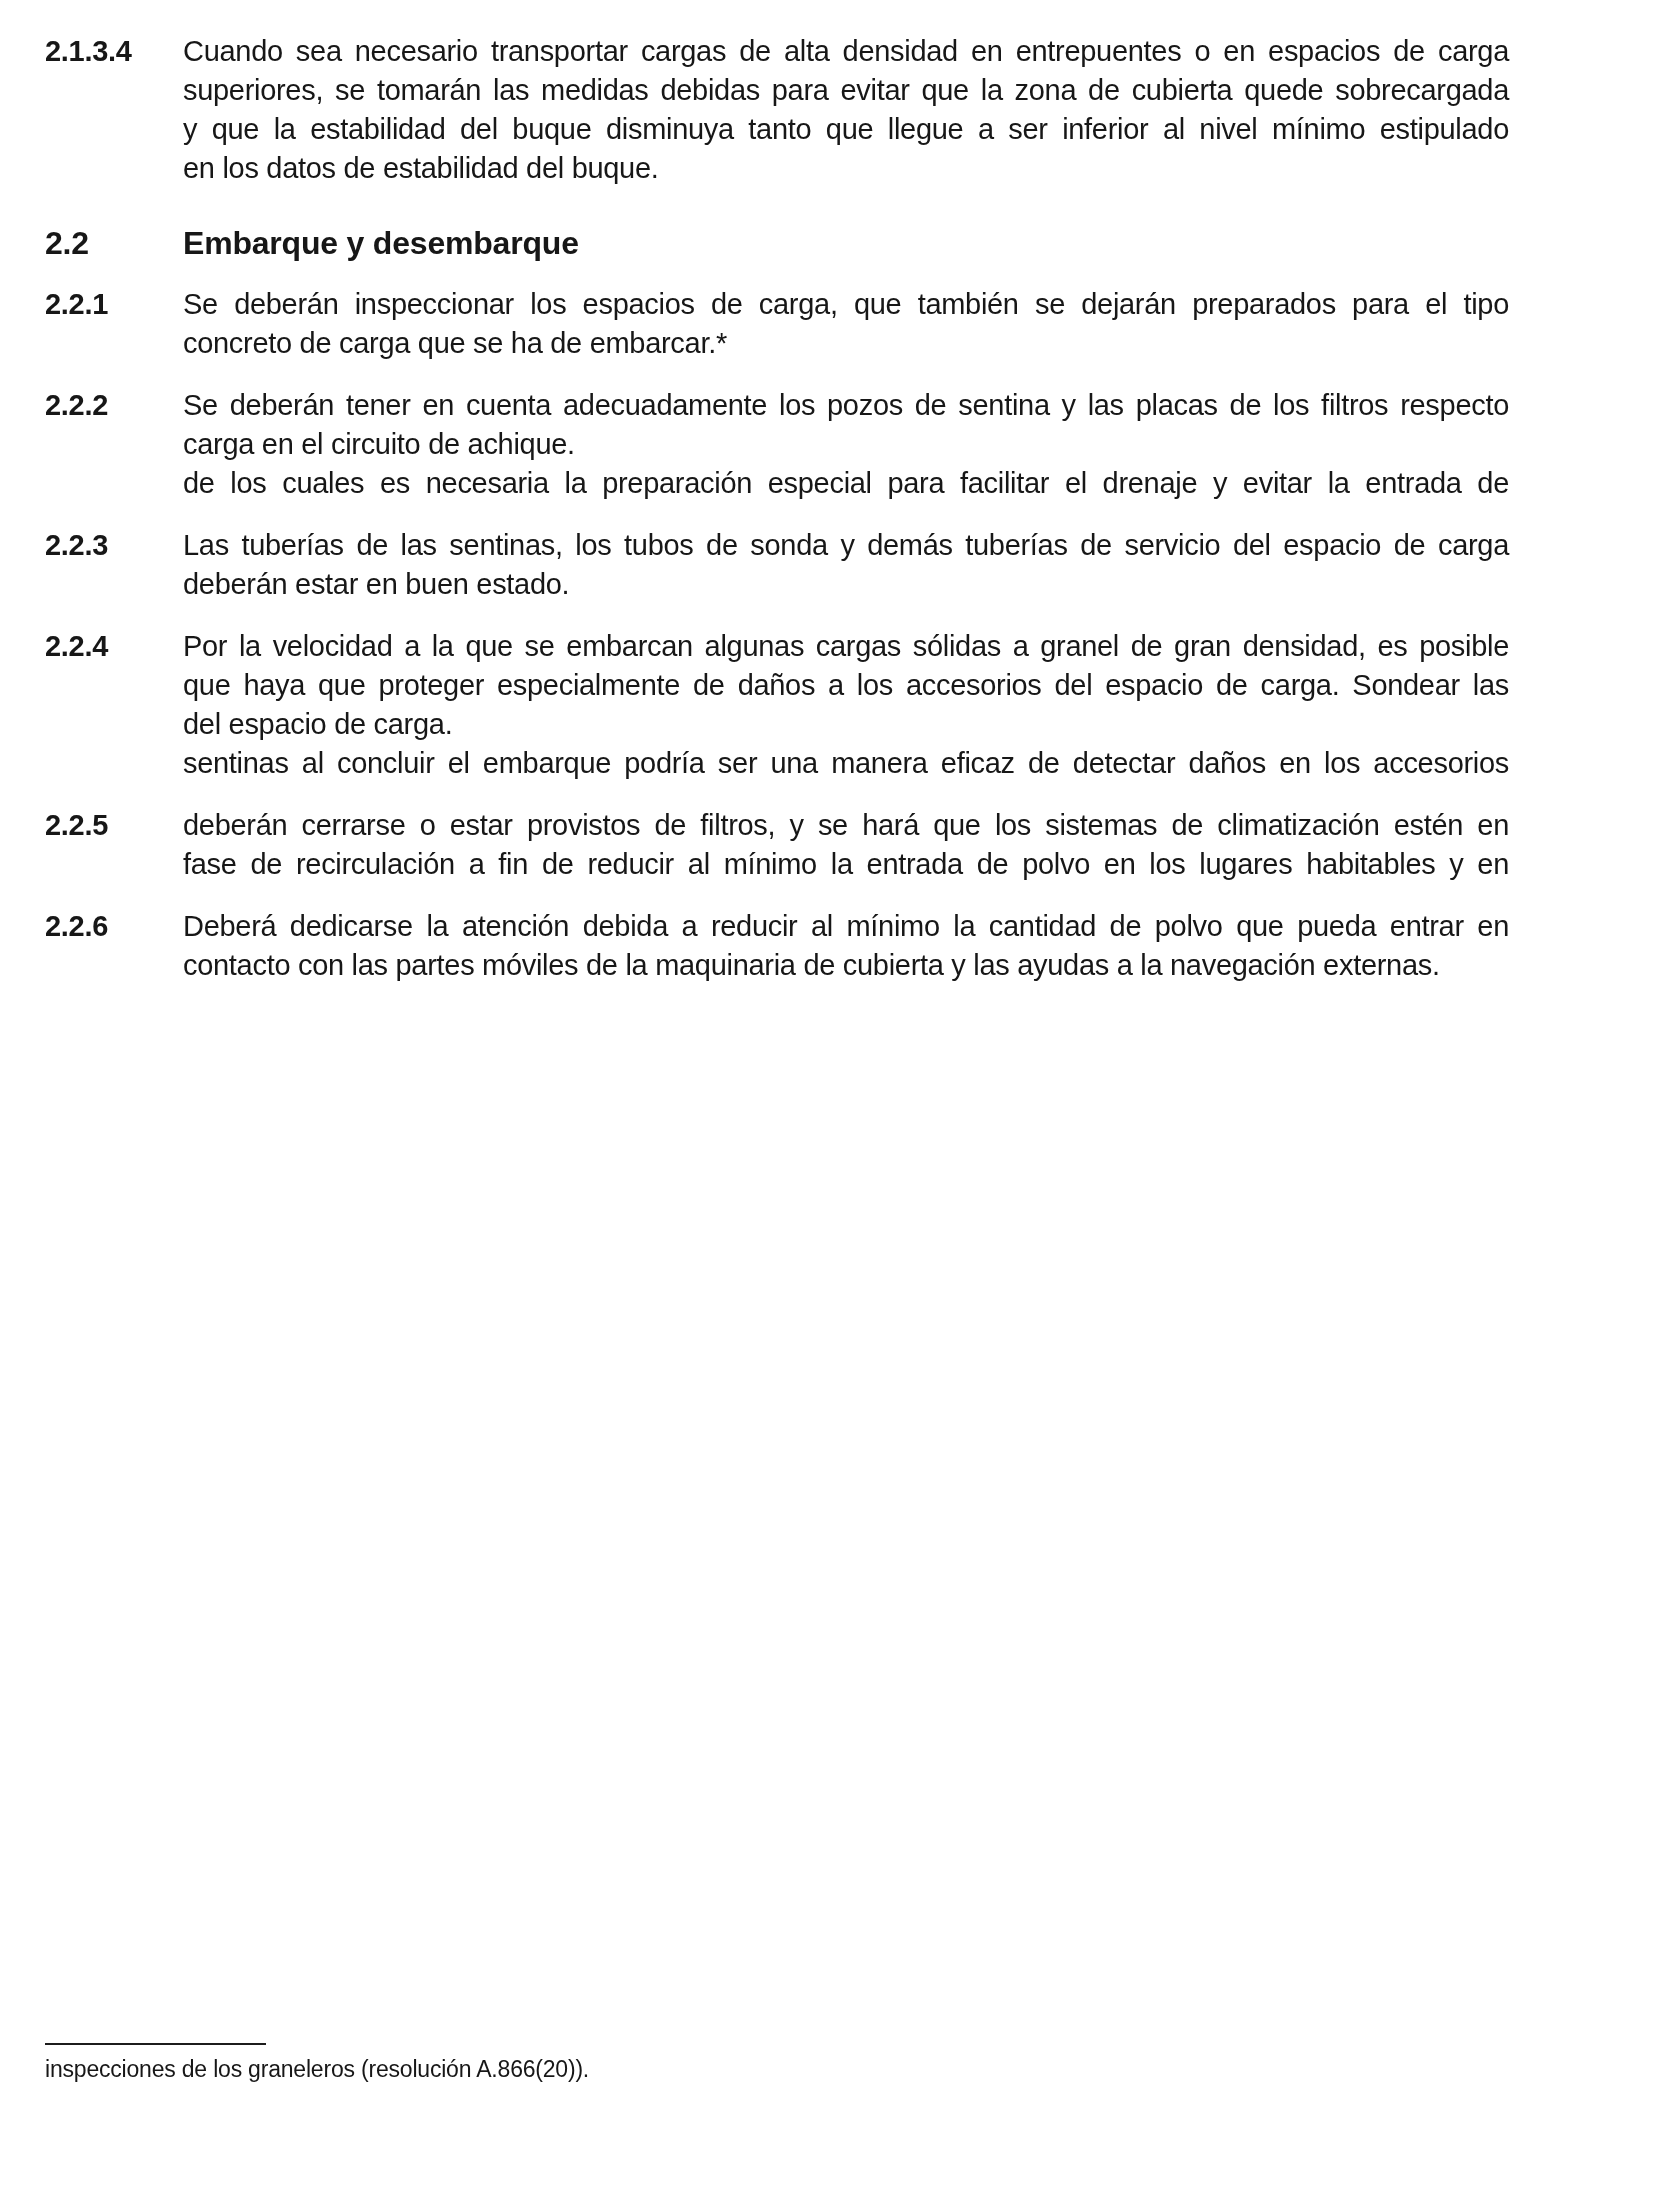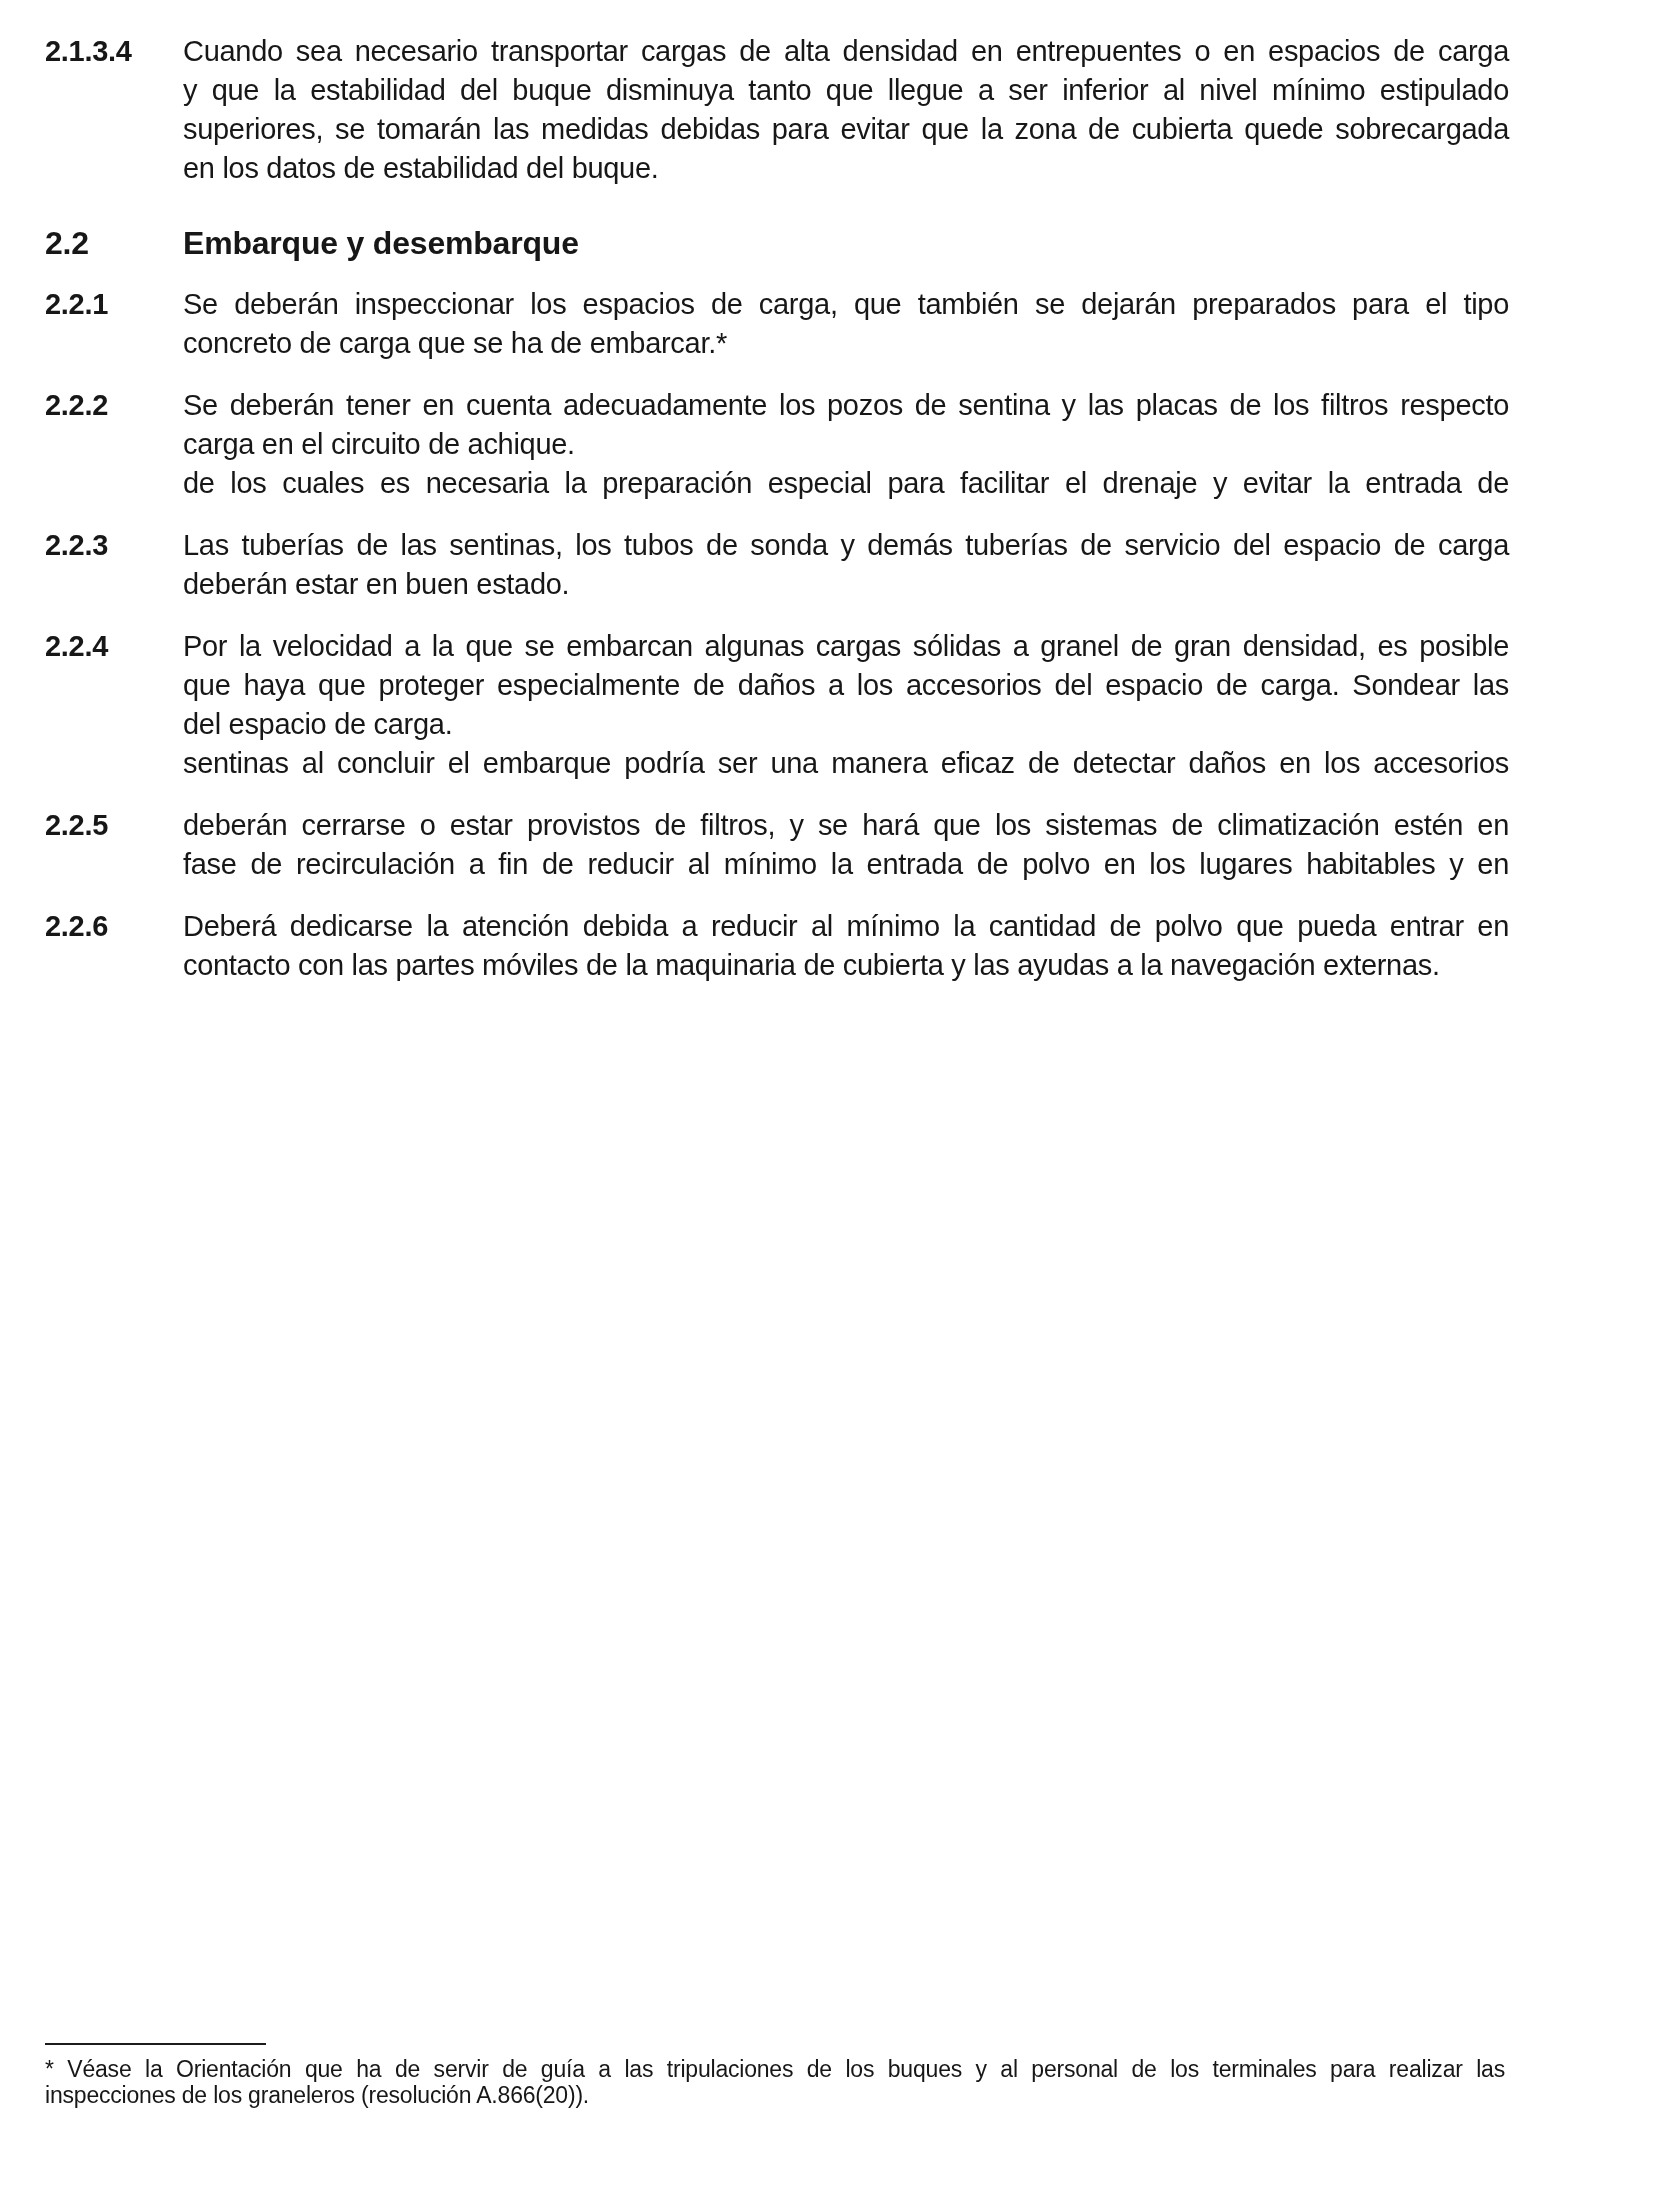--- a/index.html
+++ b/index.html
@@ -69,22 +69,22 @@
 </head>
 <body>
 
 <div class="page">
   <div class="content">
 
     <div class="row">
       <div class="num">2.1.3.4</div>
       <div class="ptext">
           <div class="tline just">Cuando sea necesario transportar cargas de alta densidad en entrepuentes o en espacios de carga</div>
+          <div class="tline just">superiores, se tomarán las medidas debidas para evitar que la zona de cubierta quede sobrecargada</div>
           <div class="tline just">y que la estabilidad del buque disminuya tanto que llegue a ser inferior al nivel mínimo estipulado</div>
-          <div class="tline just">superiores, se tomarán las medidas debidas para evitar que la zona de cubierta quede sobrecargada</div>
           <div class="tline">en los datos de estabilidad del buque.</div>
         </div>
     </div>
 
     <div class="row heading">
       <div class="num">2.2</div>
       <div class="ptext">
           <div class="tline">Embarque y desembarque</div>
         </div>
     </div>
@@ -138,18 +138,17 @@
           <div class="tline just">Deberá dedicarse la atención debida a reducir al mínimo la cantidad de polvo que pueda entrar en</div>
           <div class="tline">contacto con las partes móviles de la maquinaria de cubierta y las ayudas a la navegación externas.</div>
         </div>
     </div>
 
   </div>
 
   <div class="footnote">
     <div class="footnote-rule"></div>
     <div class="fn-lines">
-        <div class="tline just">* Véase la Orientación que ha de servir de guía a las tripulaciones de los buques y al personal de los terminales para realizar las</div>
         <div class="tline">inspecciones de los graneleros (resolución A.866(20)).</div>
       </div>
   </div>
 </div>
 
 
 </body></html>

